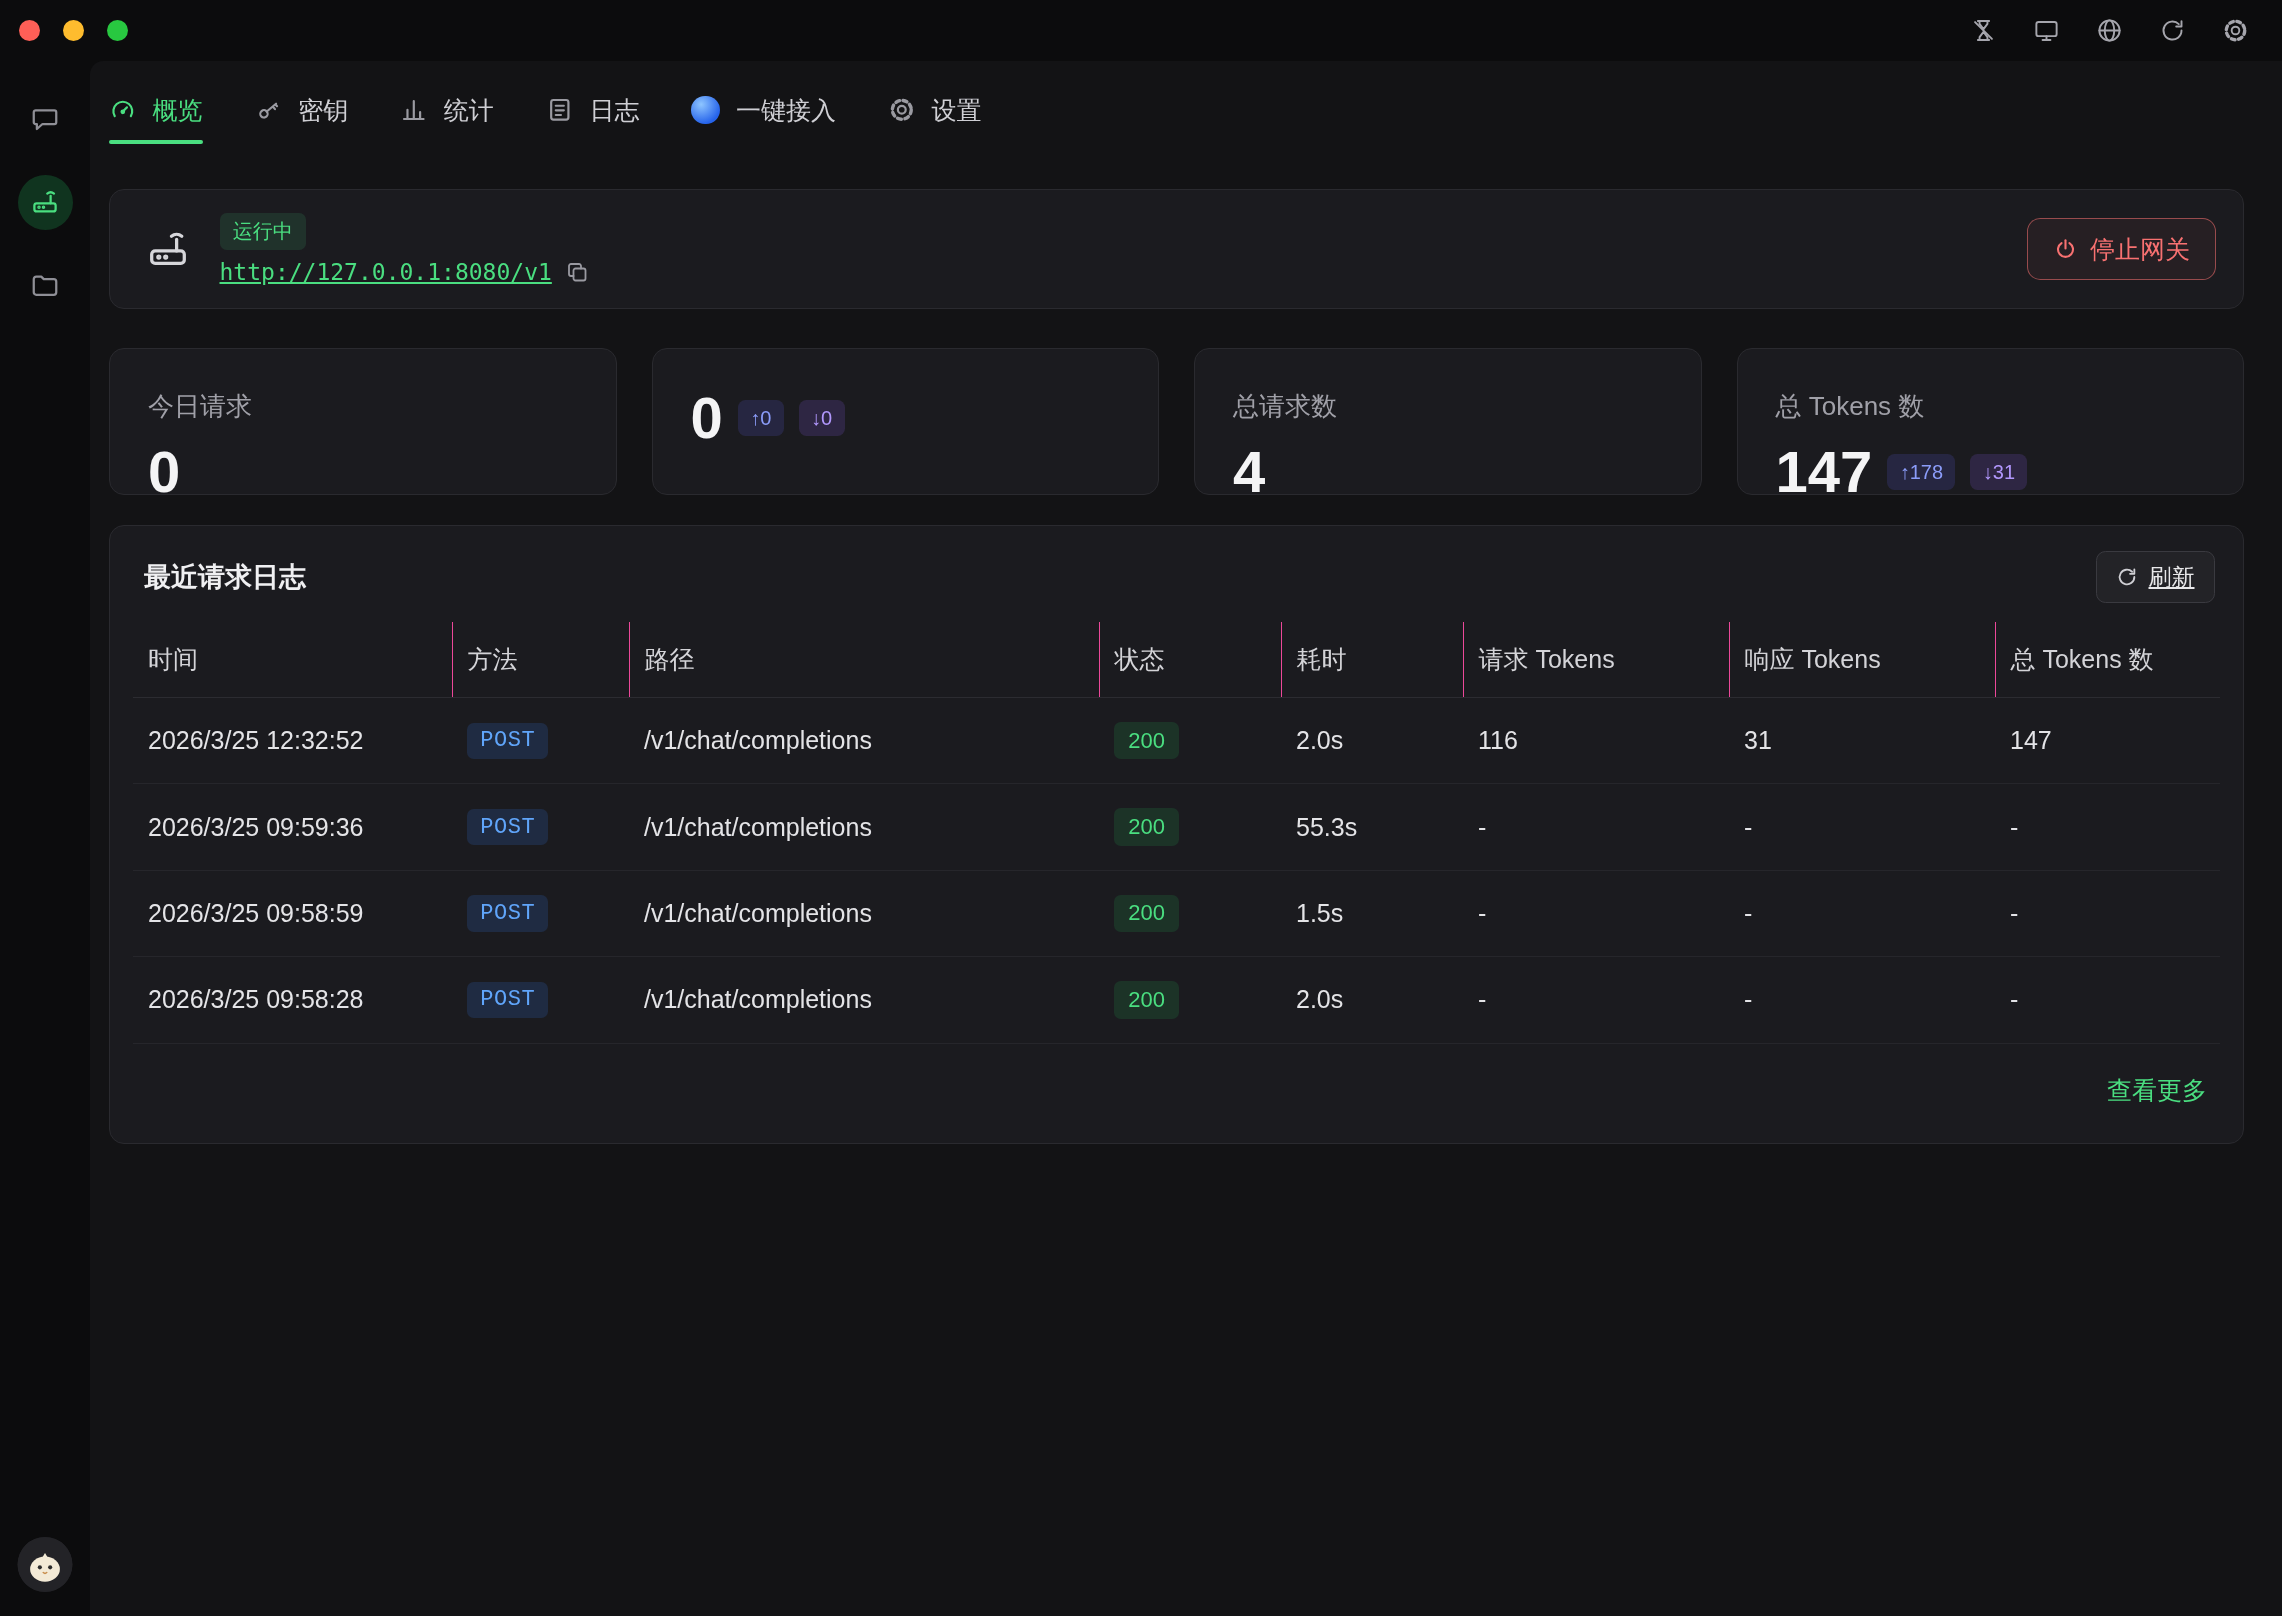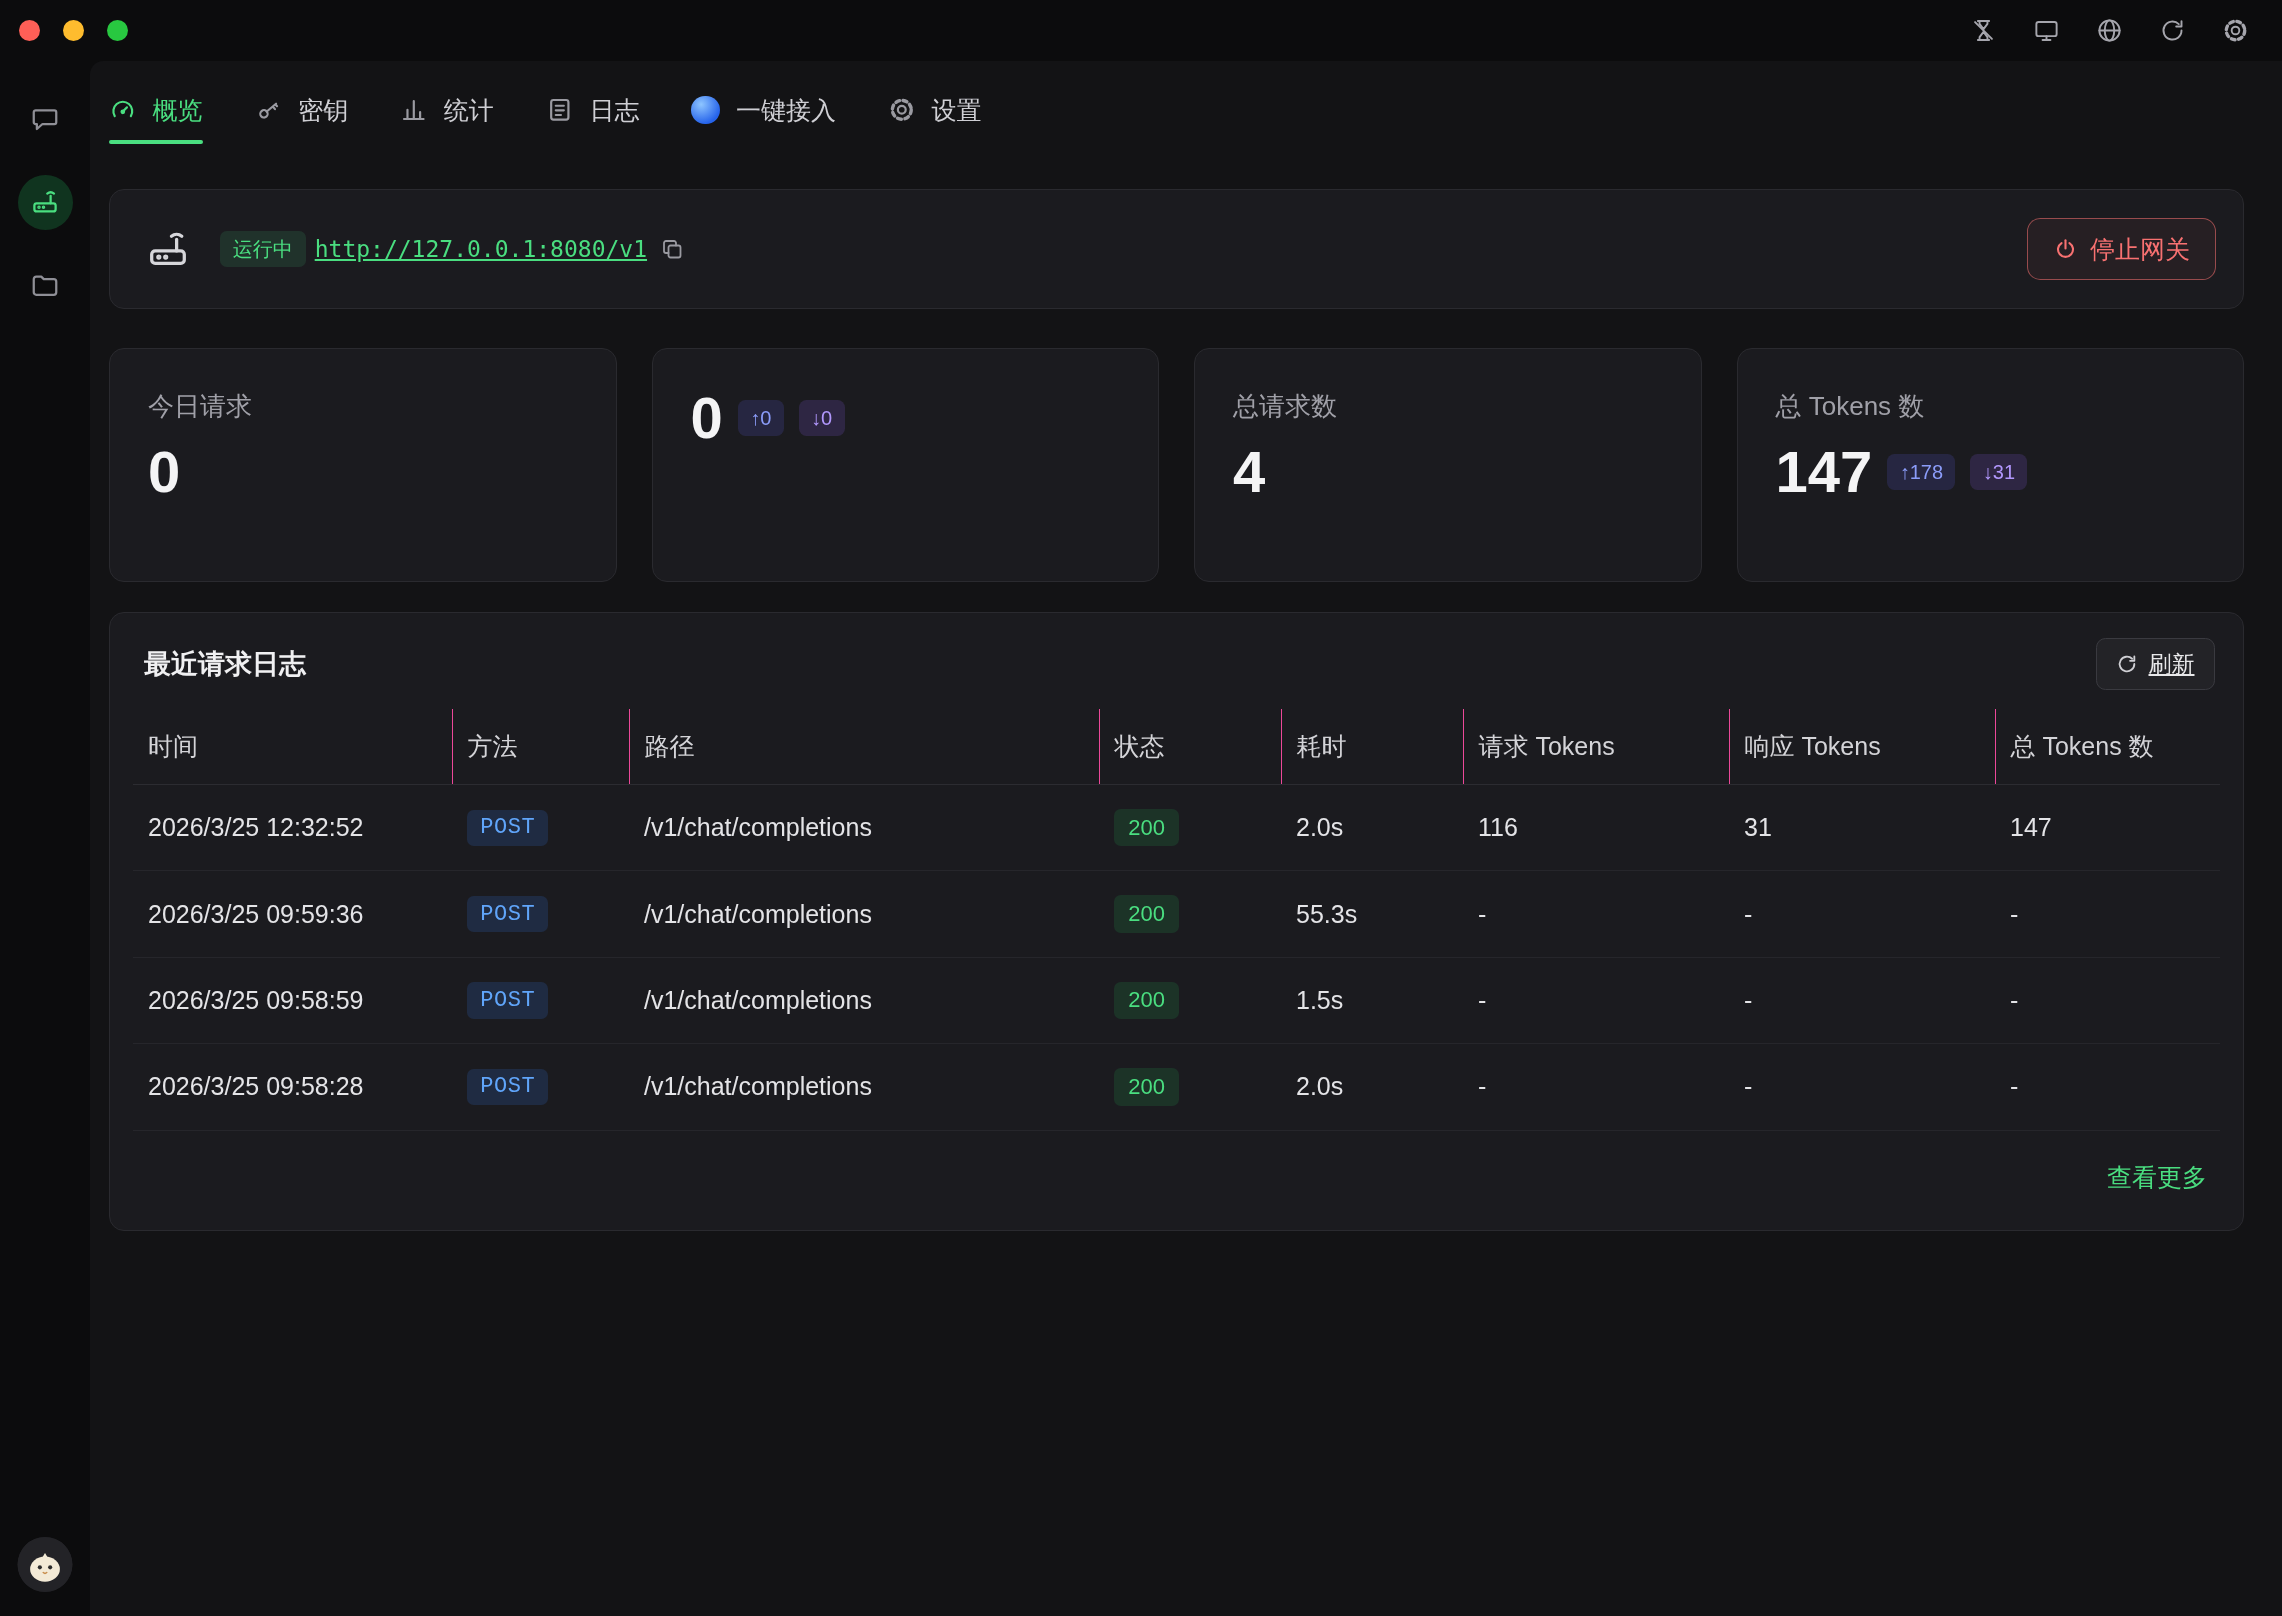--- a/index.html
+++ b/index.html
@@ -75,21 +75,21 @@
     background:#1b1b1f; border:1px solid #2a2a2f; border-radius:15px;
   }
 
   
   .status-card {
     margin-top:45px; height:120px; display:flex; align-items:center;
     padding:0 27px 0 35px; gap:28.5px;
   }
   .router-icon { width:46px; height:46px; color:#d6d6da; }
   .router-icon svg { width:100%; height:100%; stroke:currentColor; fill:none; stroke-width:1.7; stroke-linecap:round; stroke-linejoin:round; }
-  .status-col { display:flex; flex-direction:row; gap:8.6px; }
+  .status-col { display:flex; flex-direction:column; gap:8.6px; }
   .running-badge {
     align-self:flex-start; font-size:20px; color:#4ade80;
     background:rgba(74,222,128,0.12); border-radius:6.7px; padding:4.8px 13.3px;
   }
   .url-row { display:flex; align-items:center; gap:13.3px; }
   .gateway-url {
     font-family:"DejaVu Sans Mono","Liberation Mono",monospace;
     font-size:23px; color:#4ade80; text-decoration:underline; cursor:pointer;
   }
   .copy-icon { width:24px; height:24px; color:#9a9aa1; cursor:pointer; }
@@ -98,21 +98,21 @@
     margin-left:auto; display:flex; align-items:center; gap:12.4px;
     padding:13.3px 25px; border-radius:13.3px; cursor:pointer;
     border:1px solid rgba(248,113,113,0.55); background:rgba(248,113,113,0.05);
     color:#f87171; font-size:25px;
   }
   .stop-btn .power-icon { width:25px; height:25px; }
   .stop-btn svg { width:100%; height:100%; stroke:currentColor; fill:none; stroke-width:2; stroke-linecap:round; }
 
   
   .stats-row { margin-top:39px; display:grid; grid-template-columns:repeat(4,1fr); gap:35px; }
-  .stat-card { height:234px; padding:40px 38px 0; }
+  .stat-card { height:147px; padding:40px 38px 0; }
   .stat-label { font-size:26px; color:#a0a0a8; margin-bottom:19px; }
   .stat-value-row { display:flex; align-items:center; gap:15px; }
   .stat-value { font-size:58px; font-weight:700; color:#f4f4f5; line-height:1; }
   .badge-up, .badge-down {
     font-size:20px; padding:6.7px 12.4px; border-radius:7.6px; font-weight:500;
   }
   .badge-up { color:#8b9cf9; background:rgba(99,102,241,0.16); }
   .badge-down { color:#b197fc; background:rgba(147,97,253,0.16); }
 
   

